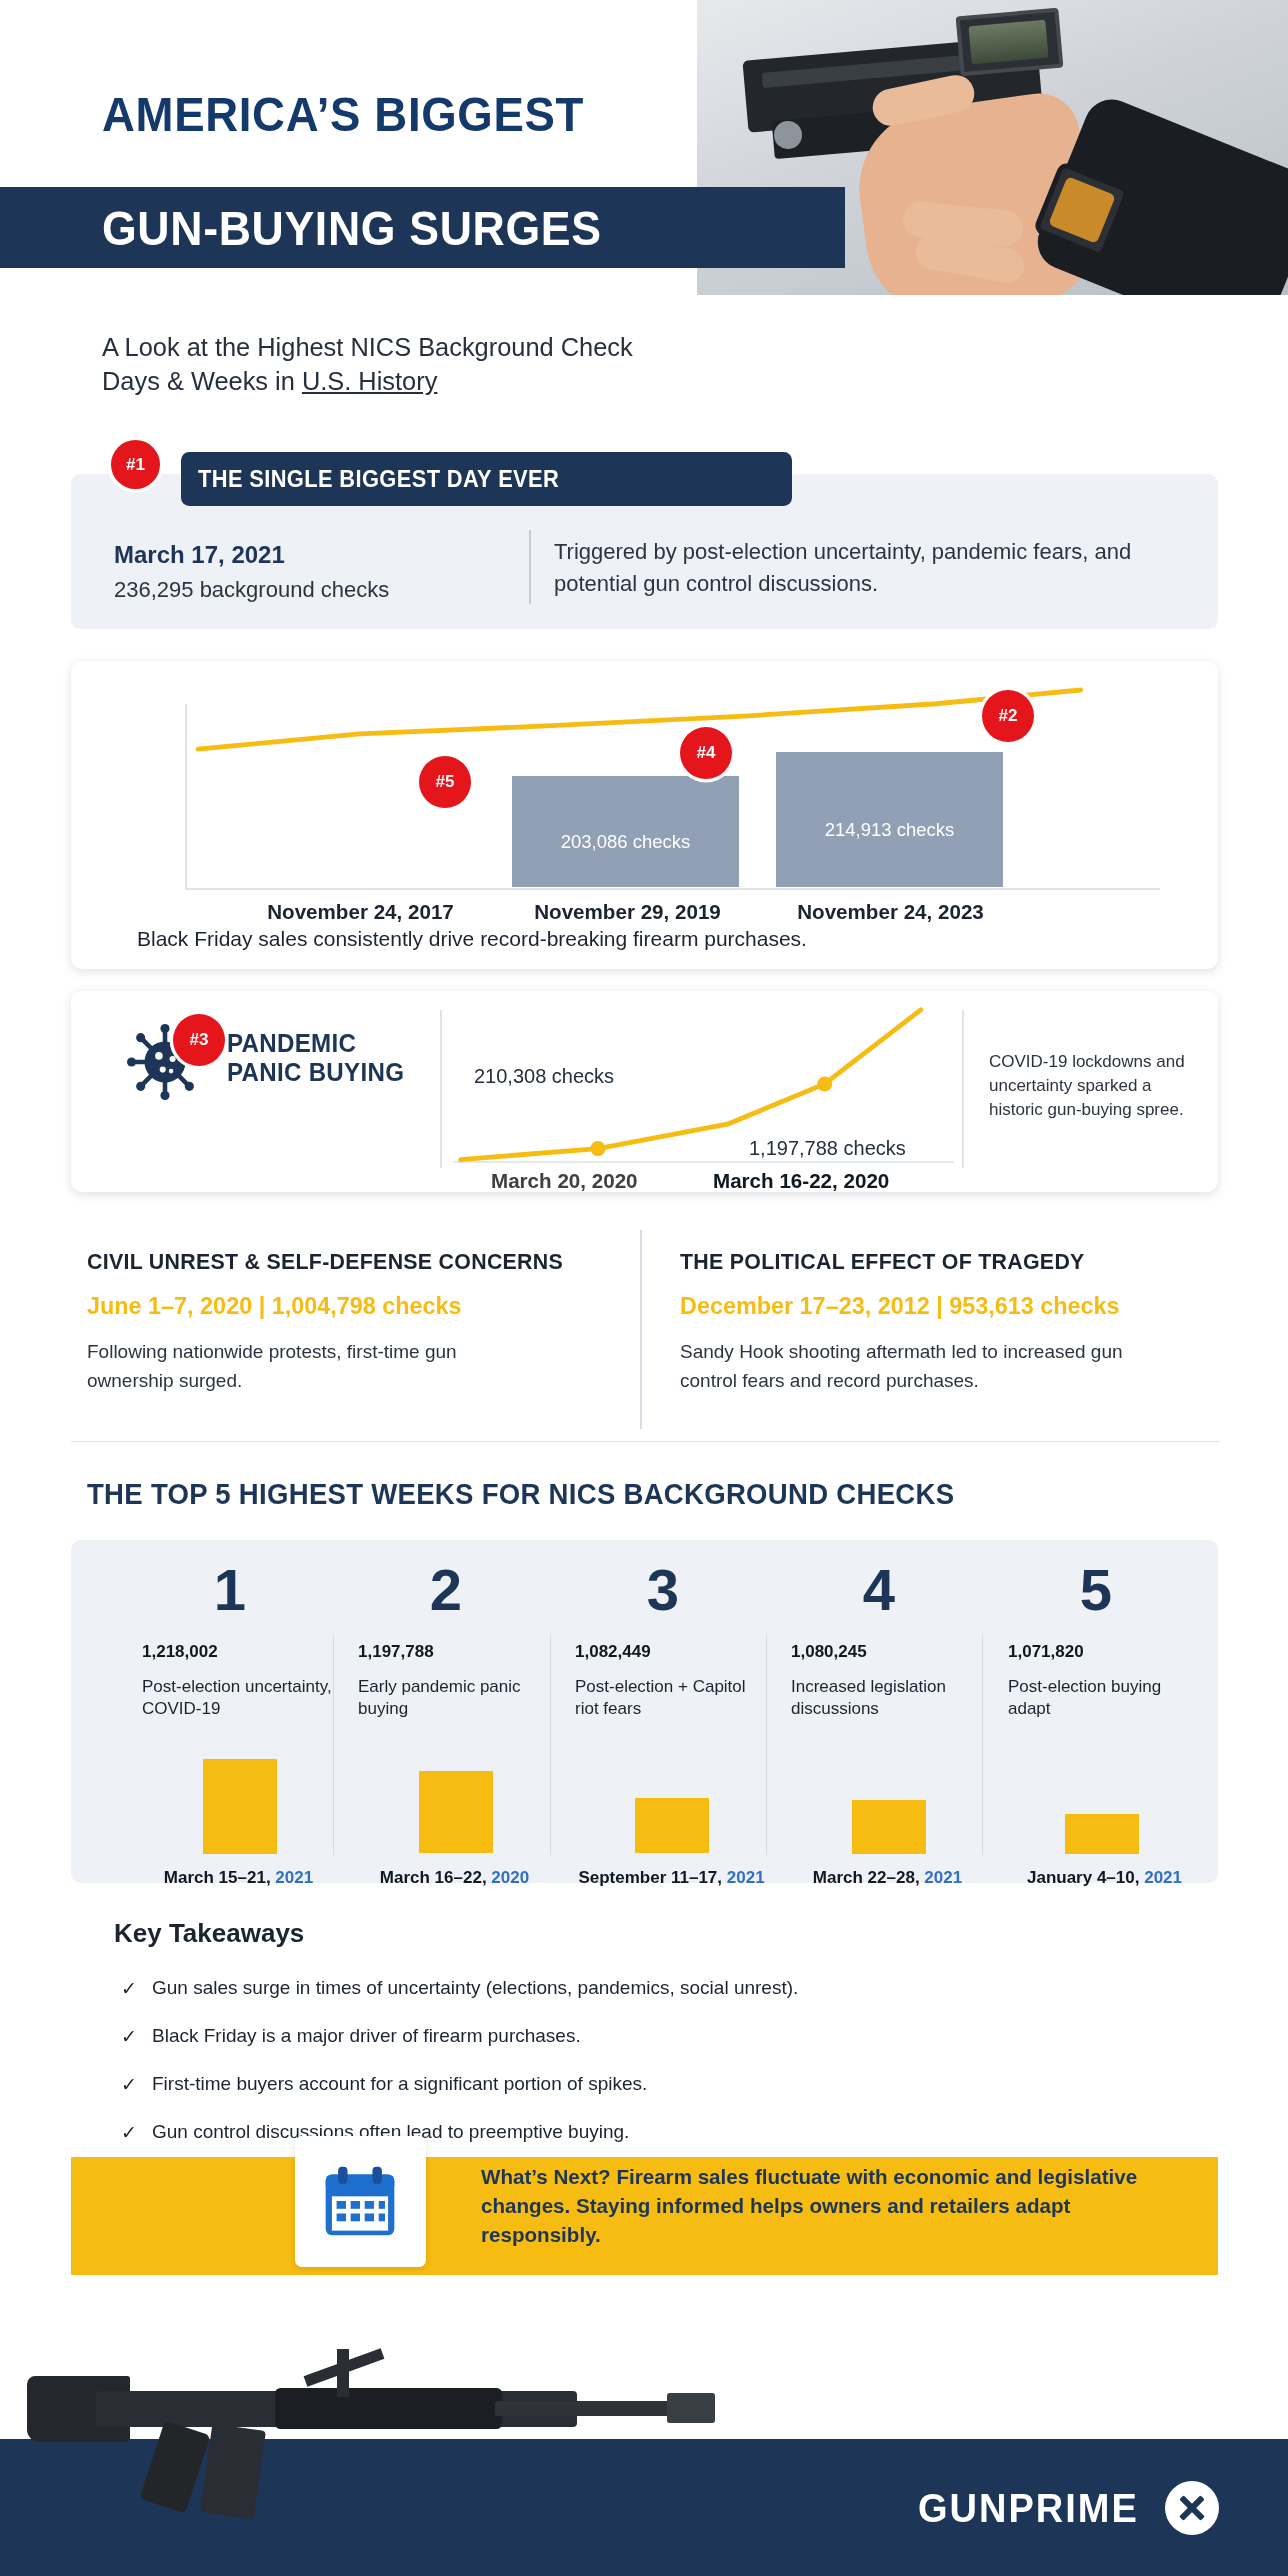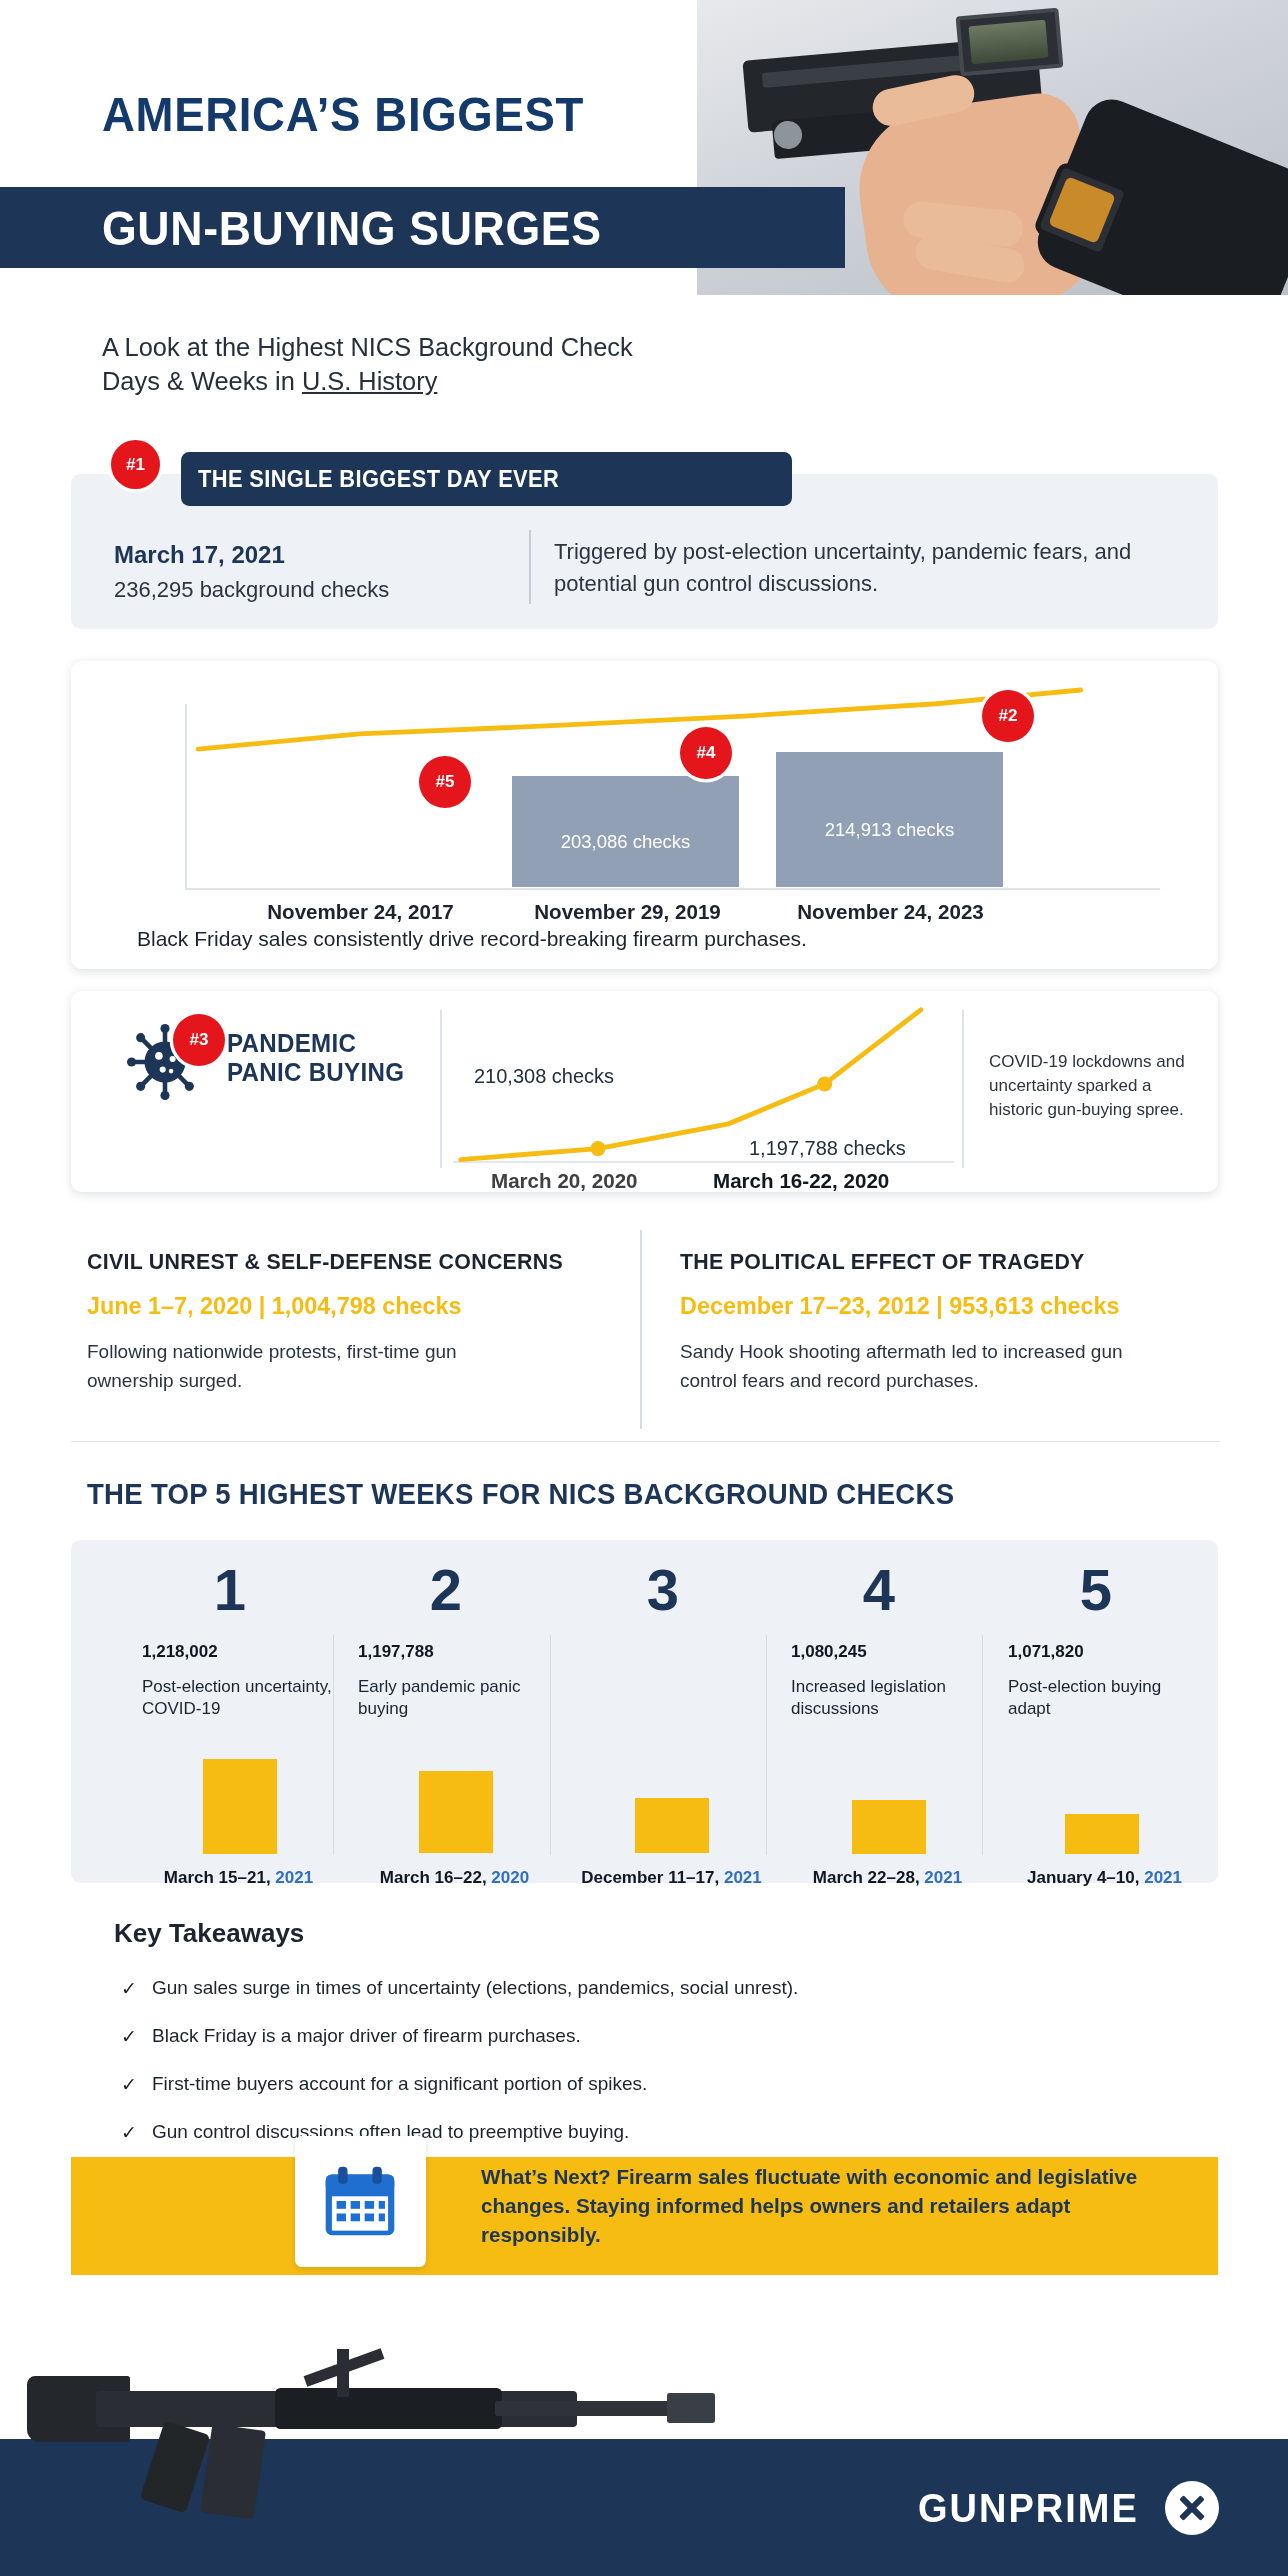--- a/index.html
+++ b/index.html
@@ -335,20 +335,24 @@
   </div>
   <div class="t5-col" style="left:343px;">
     <div class="t5-rank">2</div>
     <div class="t5-body">
       <div class="t5-num">1,197,788</div>
       <div class="t5-desc">Early pandemic panic buying</div>
     </div>
   </div>
   <div class="t5-col" style="left:560px;">
     <div class="t5-rank">3</div>
+    <div class="t5-body">
+      <div class="t5-num">1,082,449</div>
+      <div class="t5-desc">Post-election + Capitol riot fears</div>
+    </div>
   </div>
   <div class="t5-col" style="left:776px;">
     <div class="t5-rank">4</div>
     <div class="t5-body">
       <div class="t5-num">1,080,245</div>
       <div class="t5-desc">Increased legislation discussions</div>
     </div>
   </div>
   <div class="t5-col" style="left:993px;">
     <div class="t5-rank">5</div>
@@ -364,21 +368,21 @@
   <div class="t5-bar" style="left:852px;top:1800px;height:54px;"></div>
   <div class="t5-bar" style="left:1065px;top:1814px;height:40px;"></div>
 
   <div class="t5-date" style="left:125px;">
     <span>March 15–21, </span><span class="yr">2021</span>
   </div>
   <div class="t5-date" style="left:341px;">
     <span>March 16–22, </span><span class="yr">2020</span>
   </div>
   <div class="t5-date" style="left:558px;">
-    <span>December 11–17, </span><span class="yr">2021</span>
+    <span>September 11–17, </span><span class="yr">2021</span>
   </div>
   <div class="t5-date" style="left:774px;">
     <span>March 22–28, </span><span class="yr">2021</span>
   </div>
   <div class="t5-date" style="left:991px;">
     <span>January 4–10, </span><span class="yr">2021</span>
   </div>
 
   <div class="kt-title">Key Takeaways</div>
 

